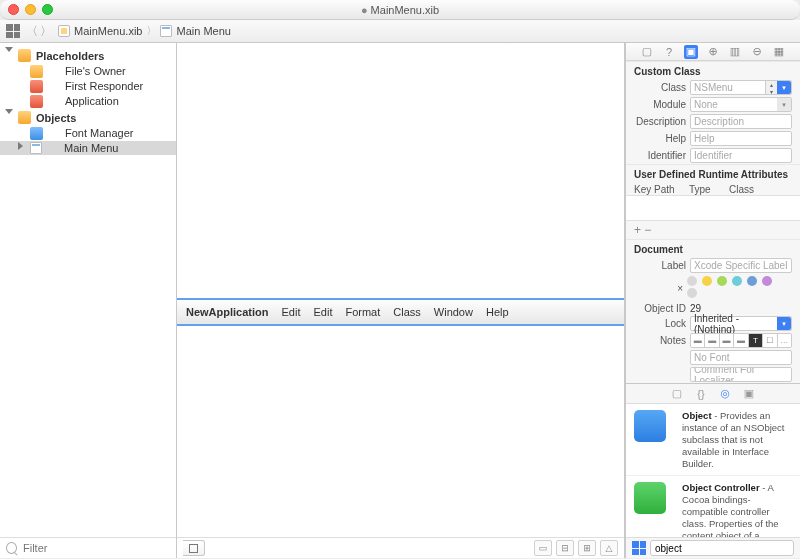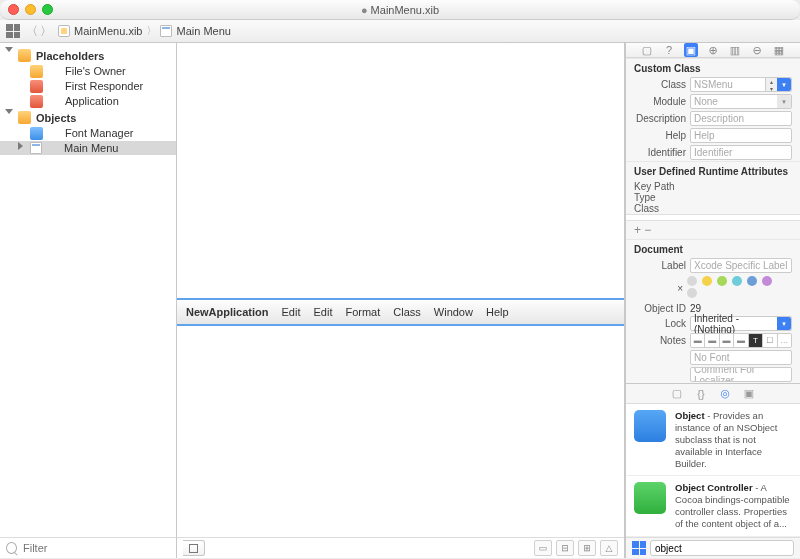--- a/index.html
+++ b/index.html
@@ -73,39 +73,39 @@
 .section-h:first-of-type { border-top:none; }
 .row { display:flex; align-items:center; padding:1px 8px; gap:4px; }
 .row label { width:52px; text-align:right; font-size:10px; color:#555; }
 .row .field { flex:1; height:15px; background:#fff; border:1px solid #ccc; border-radius:2px; font-size:10px; color:#aaa; padding:0 3px; display:flex; align-items:center; overflow:hidden; }
 .row .combo { flex:1; height:15px; background:#fff; border:1px solid #ccc; border-radius:2px; display:flex; align-items:center; font-size:10px; }
 .combo .txt { flex:1; padding:0 3px; color:#aaa; }
 .combo .txt.val { color:#333; }
 .combo .stepper { width:12px; background:#f0f0f0; border-left:1px solid #ccc; height:100%; display:flex; flex-direction:column; }
 .combo .stepper span { flex:1; font-size:6px; text-align:center; color:#666; }
 .combo .dd { width:14px; background:#3d7ff5; border-radius:0 2px 2px 0; height:100%; display:flex; align-items:center; justify-content:center; color:#fff; font-size:7px; }
-.table-h { display:flex; padding:2px 8px 0; font-size:10px; color:#555; border-bottom:1px solid #e0e0e0;flex-direction:column; }
+.table-h { display:flex; padding:2px 8px 0; font-size:10px; color:#555; border-bottom:1px solid #e0e0e0; }
 .table-h span:nth-child(1){ width:55px; } .table-h span:nth-child(2){ width:40px; } .table-h span:nth-child(3){ flex:1; }
 .table-body { height:30px; background:#fff; margin:0 0 0 0; border-bottom:1px solid #e0e0e0; }
 .pm { padding:2px 8px; color:#888; font-size:12px; }
 .x-dot { width:10px; height:10px; border-radius:50%; display:inline-block; margin-right:2px; }
 .xdots { padding:1px 8px 1px 64px; }
 .notes-seg { flex:1; display:flex; height:15px; border:1px solid #ccc; border-radius:2px; overflow:hidden; }
 .notes-seg span { flex:1; border-right:1px solid #ccc; background:#fff; font-size:8px; display:flex; align-items:center; justify-content:center; color:#888;}
 .notes-seg span:last-child { border-right:none; }
 
 .spacer { flex:1; }
 
 
 .library { border-top:1px solid #c8c8c8; display:flex; flex-direction:column; height:175px; }
 .lib-tabs { height:20px; display:flex; align-items:center; justify-content:center; gap:10px; border-bottom:1px solid #dcdcdc; }
 .lib-tab { width:14px; height:14px; color:#999; font-size:11px; display:flex; align-items:center; justify-content:center; }
 .lib-tab.active { color:#3d7ff5; }
 .lib-list { flex:1; overflow:auto; background:#fff; }
-.lib-item { display:flex; gap:9px; padding:6px 8px; border-bottom:1px solid #eee; }
+.lib-item { display:flex; gap:16px; padding:6px 8px; border-bottom:1px solid #eee; }
 .lib-icon { width:32px; height:32px; border-radius:5px; flex-shrink:0; }
 .lib-blue { background:linear-gradient(#56a7f5,#2d7fe0); }
 .lib-green { background:linear-gradient(#5dd36a,#30b03d); }
 .lib-text { font-size:9.5px; color:#555; line-height:1.25; }
 .lib-text b { color:#222; }
 .lib-footer { height:21px; border-top:1px solid #ddd; display:flex; align-items:center; padding:0 6px; gap:4px; }
 .grid-toggle { width:14px; height:14px; display:grid; grid-template-columns:1fr 1fr; grid-template-rows:1fr 1fr; gap:1px; }
 .grid-toggle span { background:#3d7ff5; }
 .lib-search { flex:1; height:16px; border:1px solid #ccc; border-radius:3px; padding:0 4px; font-size:10px; outline:none; }
 </style>

